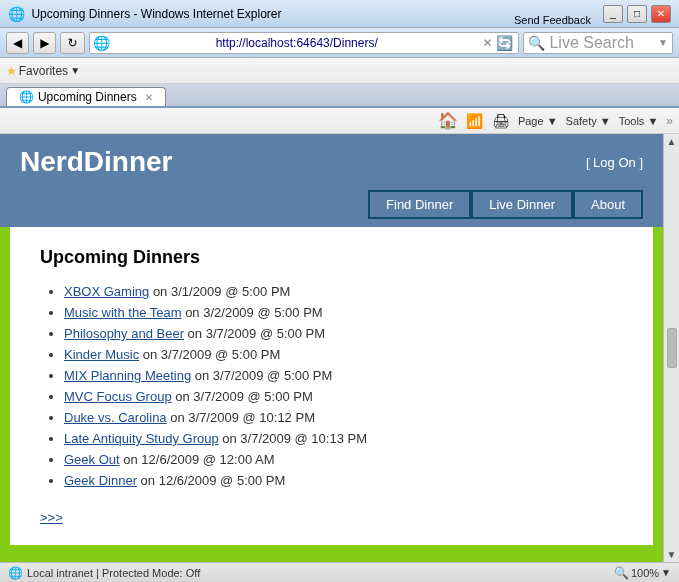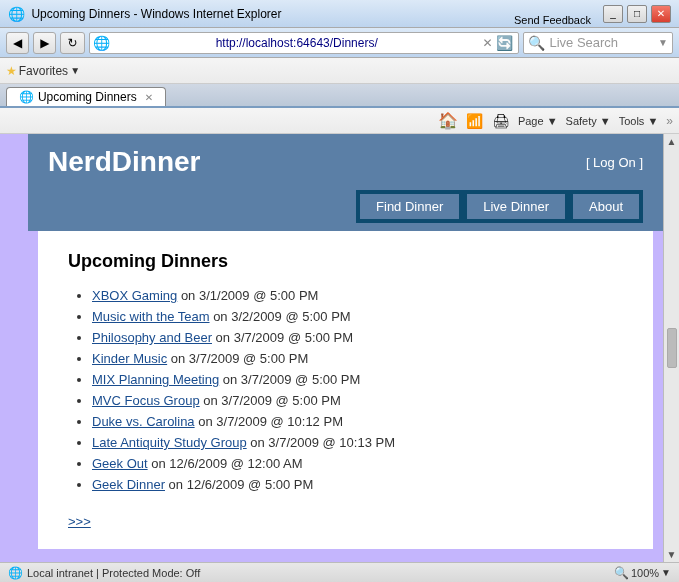--- a/index.html
+++ b/index.html
@@ -72,21 +72,21 @@
     .search-bar {
       display: flex; align-items: center;
       background: white;
       border: 1px solid #aaa;
       border-radius: 2px;
       padding: 2px 4px;
       height: 22px;
       width: 150px;
       gap: 4px;
     }
-    .search-text { flex: 1; font-size: 13px; color: #999; }
+    .search-text { flex: 1; font-size: 16px; color: #999; }
 
     .favorites-bar {
       background: linear-gradient(to bottom, #f5f5f5, #ebebeb);
       padding: 2px 6px;
       display: flex;
       align-items: center;
       gap: 8px;
       height: 26px;
       border-bottom: 1px solid #ccc;
     }
@@ -124,25 +124,24 @@
     }
     .toolbar-btn {
       font-size: 11px;
       color: #333;
       cursor: pointer;
       display: flex; align-items: center; gap: 2px;
     }
 
     
     .page-wrapper {
-      background: #c4b5fd;
+      background: #84cc16;
       height: calc(582px - 28px - 30px - 26px - 24px - 26px - 20px);
       overflow-y: auto;
       flex: 1;
-      padding-left: 28px;
     }
     .site-header {
       background: #5b7fa6;
       padding: 12px 20px;
       display: flex;
       align-items: center;
       justify-content: space-between;
     }
     .site-title {
       color: white;
@@ -160,21 +159,21 @@
     }
     .nav-buttons {
       background: #5b7fa6;
       padding: 0 20px 8px;
       display: flex;
       justify-content: flex-end;
       gap: 0;
     }
     .nav-button {
       background: #5b7fa6;
-      border: 4px solid #0c4a6e;
+      border: 2px solid #0c4a6e;
       color: white;
       padding: 5px 16px;
       font-size: 13px;
       cursor: pointer;
       text-decoration: none;
       display: inline-block;
     }
     .content-area {
       background: white;
       margin: 0 10px 10px 10px;

